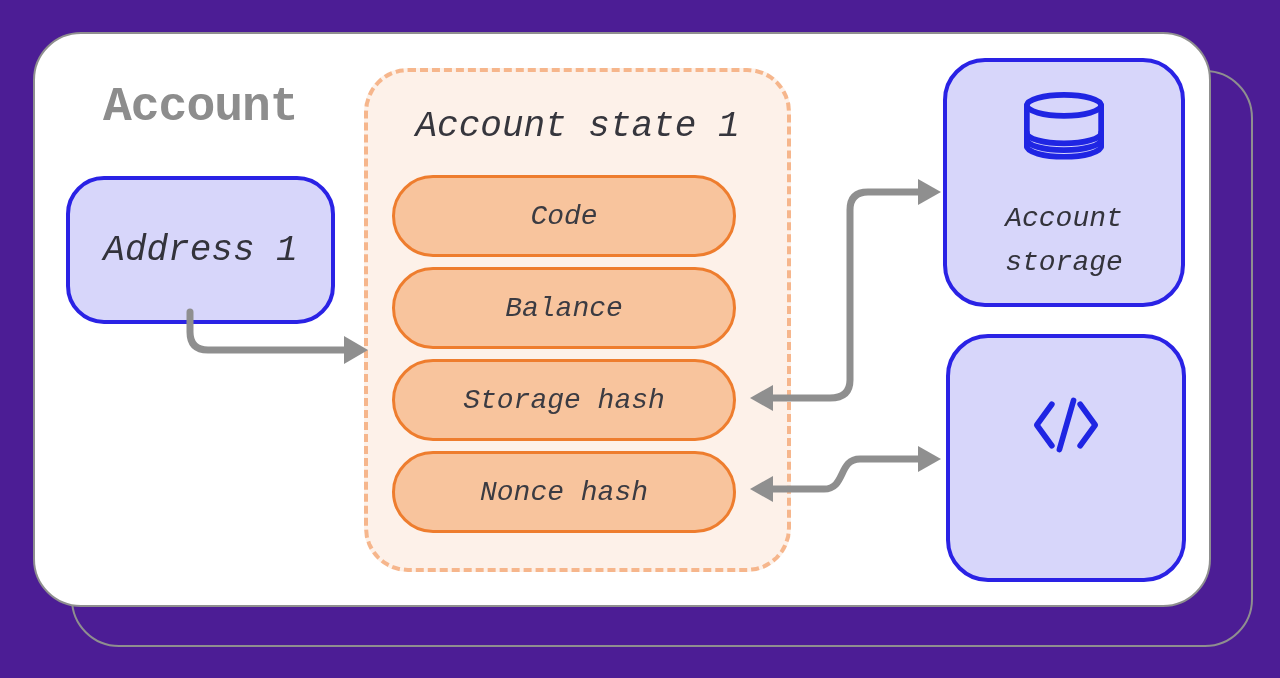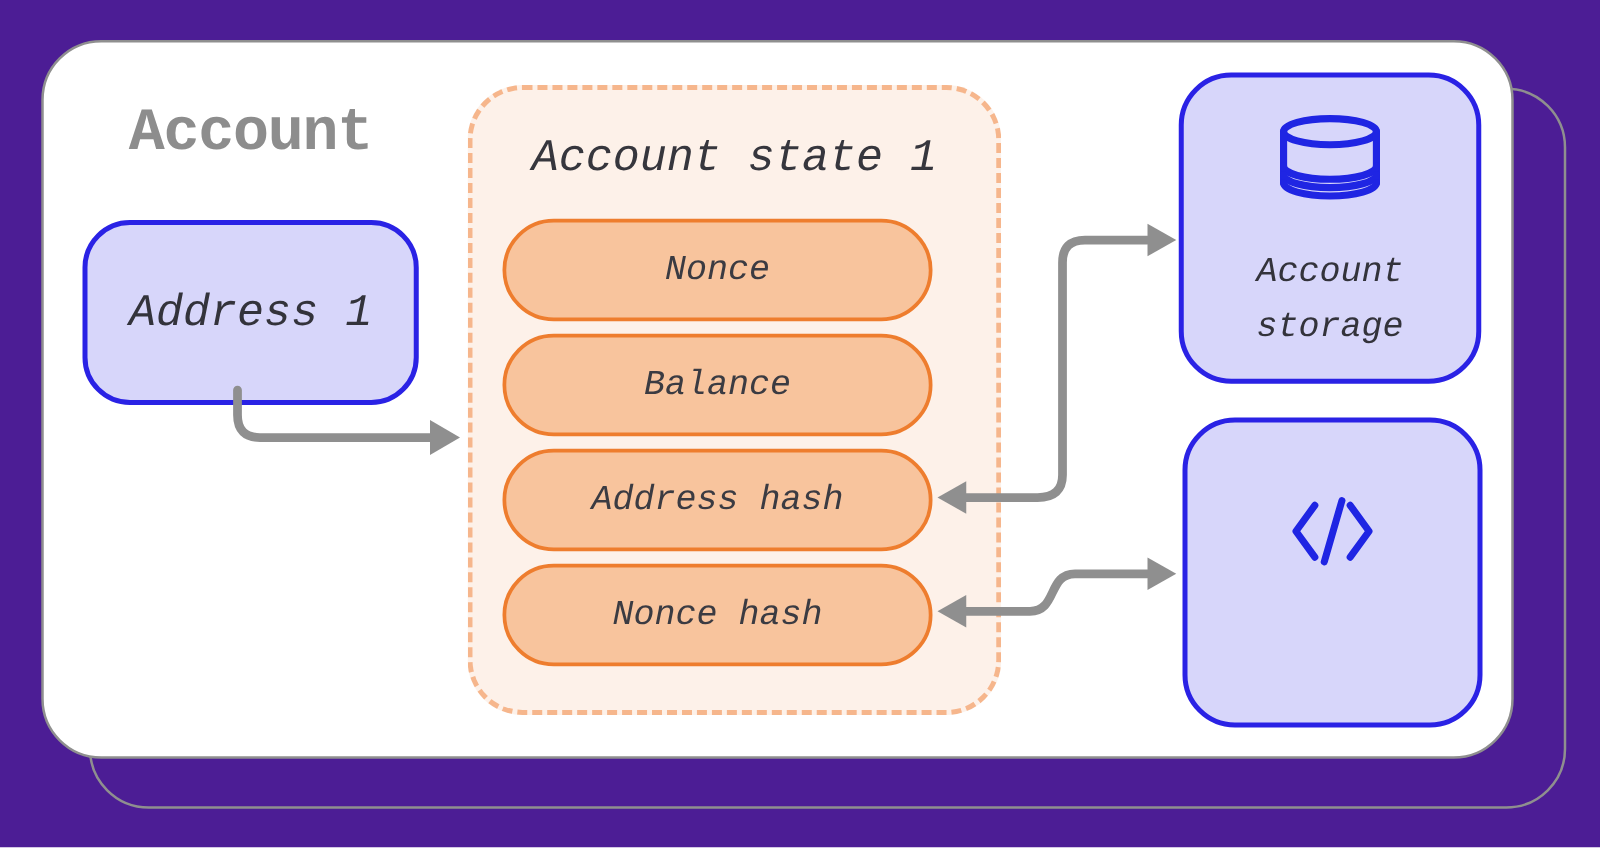--- a/index.html
+++ b/index.html
@@ -21,21 +21,21 @@
     position:absolute;left:103px;top:80px;
     font-size:48px;font-weight:bold;color:#8d8d8d;letter-spacing:-1px;
   }
   .address-box{
     position:absolute;left:66px;top:176px;width:269px;height:148px;
     background:#d7d6fa;border:4px solid #2a22e5;border-radius:38px;
     display:flex;align-items:center;justify-content:center;
   }
   .address-box .lbl{font-style:italic;font-size:36px;color:#33333b;}
   .state-box{
-    position:absolute;left:374px;top:68px;width:427px;height:504px;
+    position:absolute;left:364px;top:68px;width:427px;height:504px;
     background:#fdf1e9;border:4px dashed #f6b68c;border-radius:44px;
   }
   .state-title{
     margin-top:34px;text-align:center;font-style:italic;font-size:36px;color:#36363d;
   }
   .pill{
     position:absolute;left:24px;width:344px;height:82px;
     background:#f8c49d;border:3px solid #ee7d2e;border-radius:41px;
     display:flex;align-items:center;justify-content:center;
     font-style:italic;font-size:28px;color:#3b3b42;
@@ -62,23 +62,23 @@
   <div class="main-card"></div>
 
   <div class="account-title">Account</div>
 
   <div class="address-box">
     <span class="lbl">Address 1</span>
   </div>
 
   <div class="state-box">
     <div class="state-title">Account state 1</div>
-    <div class="pill p0">Nonce</div>
+    <div class="pill p0">Code</div>
     <div class="pill p1">Balance</div>
-    <div class="pill p2">Address hash</div>
+    <div class="pill p2">Storage hash</div>
     <div class="pill p3">Nonce hash</div>
   </div>
 
   <div class="side-box storage-box">
     <svg width="86" height="80" viewBox="0 0 90 84">
       <g fill="none" stroke="#1f25e3" stroke-width="6" stroke-linecap="round">
         <ellipse cx="45" cy="14" rx="39" ry="11"></ellipse>
         <path d="M6 14 V57"></path>
         <path d="M84 14 V57"></path>
         <path d="M6 43 A39 11 0 0 0 84 43"></path>

